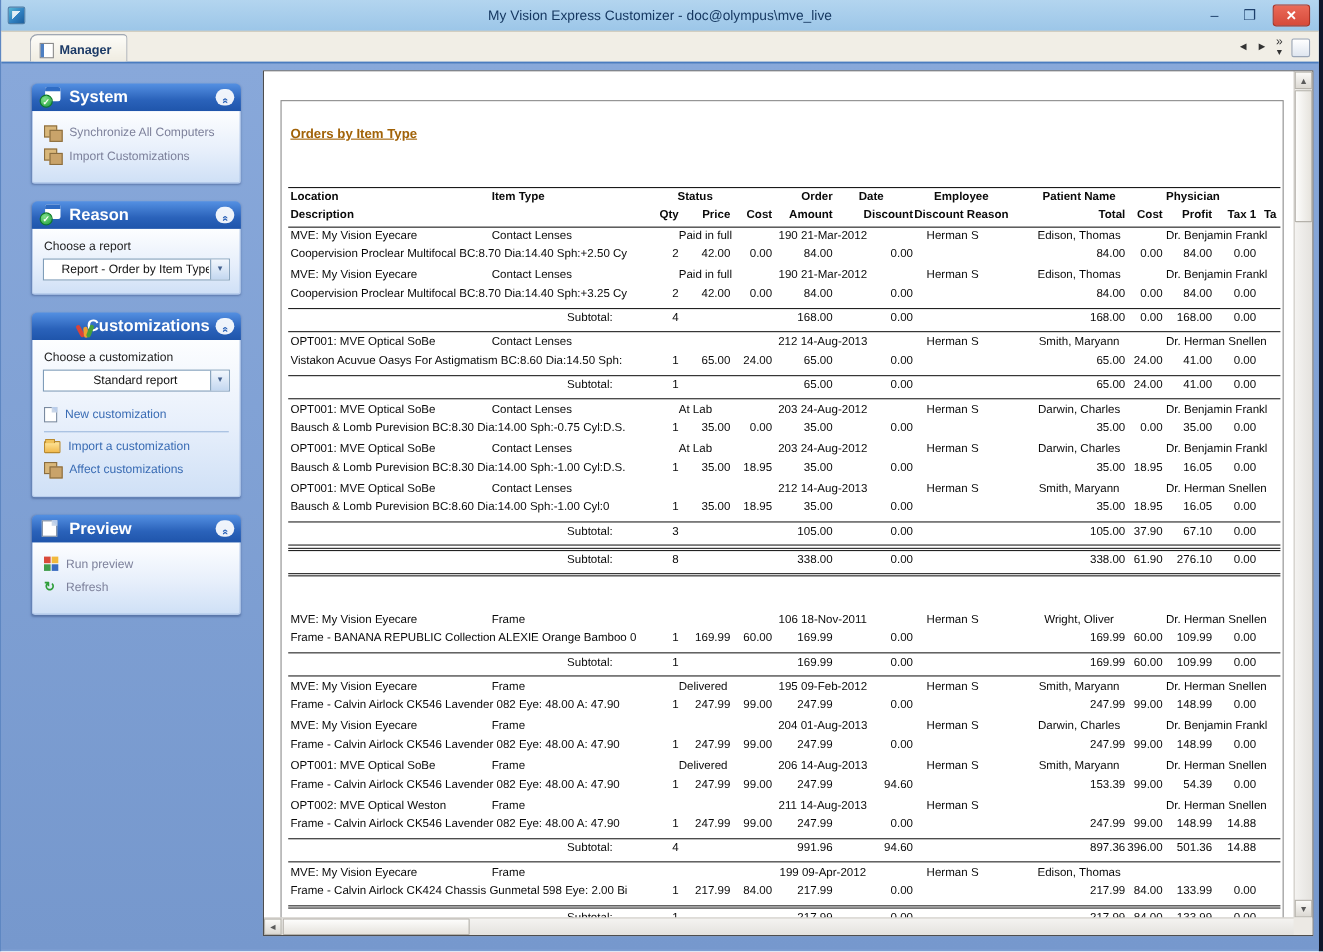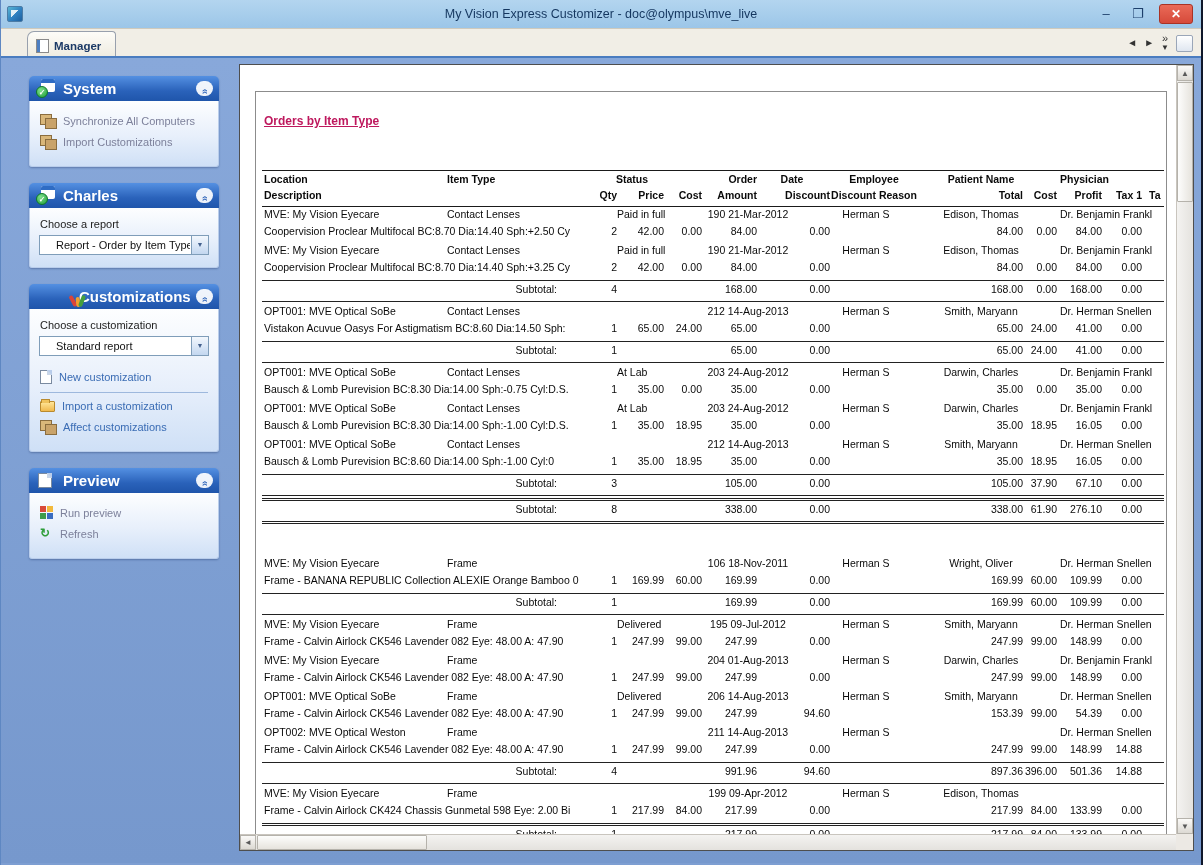--- a/index.html
+++ b/index.html
@@ -1,20 +1,20 @@
 <!DOCTYPE html>
 <html><head>
 <meta charset="utf-8">
 <style>
   * { box-sizing: border-box; margin: 0; padding: 0; }
   html,body { width:1203px; height:865px; overflow:hidden; }
   body { font-family:"Liberation Sans", sans-serif; }
 
   .window { position:relative; width:1203px; height:865px; background:#7d9ed2; overflow:hidden;
-            border-left:1px solid #5e87c2; border-right:2px solid #0f172a; }
+            border-left:1px solid #5e87c2; border-right:4px solid #0f172a; }
 
   
   .titlebar { position:relative; height:28px; background:linear-gradient(180deg,#b3d5ef,#9cc6e8);
               display:flex; align-items:center; }
   .app-icon { position:absolute; left:6px; top:6px; width:16px; height:16px; border-radius:2px;
               background:linear-gradient(135deg,#59b7d4 0%,#2f7fc0 55%,#1d5f9e 100%); border:1px solid #4c7ca6; }
   .app-icon::after { content:""; position:absolute; left:3px; top:3px; width:8px; height:8px;
               background:linear-gradient(135deg,#ffffff 45%,transparent 46%); opacity:.85; }
   .title-text { flex:1; text-align:center; font-size:12.5px; color:#14365f; font-weight:500; }
   .win-btns { position:absolute; right:8px; top:4px; display:flex; align-items:center; gap:10px; }
@@ -58,21 +58,21 @@
           border-radius:8px; text-align:center; }
   .chev span { display:inline-block; transform:rotate(-90deg); color:#2b62b8; font-size:10px; font-weight:bold; line-height:15px; }
   .panel-body { background:linear-gradient(180deg,#fdfeff 0%,#e7effb 55%,#cfe0f6 100%);
                 border:1px solid #b9cdeb; border-top:none; border-radius:0 0 3px 3px; padding:9px 8px 10px 8px; }
   .side-item { display:flex; align-items:center; gap:7px; margin:4px 0 8px 2px; cursor:pointer; }
   .side-item-label { font-size:11px; color:#7d819b; }
   .side-link-label { font-size:11px; color:#3a6cb4; }
   .field-label { font-size:11px; color:#222; margin:1px 0 5px 2px; }
   .combo { position:relative; height:20px; background:#fff; border:1px solid #7f9db9; margin:0 1px 2px 1px; }
   .combo-value { font-size:11px; line-height:18px; padding-left:16px; color:#111;
-                 white-space:nowrap; overflow:hidden; width:calc(100% - 18px); }
+                 white-space:nowrap; overflow:hidden; width:calc(100% - 18px);text-align:center; }
   .combo-btn { position:absolute; right:0; top:0; bottom:0; width:17px;
                background:linear-gradient(180deg,#f2f7fd,#c3d7f0); border-left:1px solid #7f9db9;
                color:#44618e; font-size:7px; text-align:center; line-height:18px; }
   .separator { height:1px; background:#9db8dd; margin:6px 2px; }
 
   
   .pc-icon { position:relative; width:16px; height:13px; flex:0 0 16px; }
   .pc-icon::before { content:""; position:absolute; left:0; top:0; width:10px; height:9px;
                      background:#d9b77a; border:1px solid #8a6d3f; }
   .pc-icon::after { content:""; position:absolute; left:5px; top:4px; width:10px; height:9px;
@@ -94,21 +94,21 @@
   .vmark-icon i:nth-child(1){ left:1px; background:#d9443a; transform:rotate(-28deg); }
   .vmark-icon i:nth-child(2){ left:6px; background:#f0a030; transform:rotate(-6deg); height:10px;}
   .vmark-icon i:nth-child(3){ left:10px; background:#45a03c; transform:rotate(22deg); }
 
   
   .viewer { position:absolute; left:238px; top:6px; width:955px; height:787px;
             background:#fff; border:1px solid #4e4e4e; }
   .page-area { position:absolute; left:0; top:0; right:17px; bottom:16px; overflow:hidden; background:#fff; }
   .paper { position:absolute; left:15px; top:26px; width:912px; height:1400px;
            border:1px solid #8c8c8c; background:#fff; padding:6px; }
-  .report-title { margin:16px 0 0 2px; font-size:12px; font-weight:bold; text-decoration:underline; color:#be185d; }
+  .report-title { margin:16px 0 0 2px; font-size:12px; font-weight:bold; text-decoration:underline; color:#a16207; }
 
   .rtable { position:relative; margin-top:42px; width:902px; font-size:10.5px; color:#0a0a0a; }
   .rhead { position:relative; height:37px; border-top:1px solid #1a1a1a; border-bottom:1px solid #1a1a1a; font-weight:bold; }
   .hl1 { position:absolute; top:2px; left:0; right:0; height:17px; }
   .hl2 { position:absolute; top:18px; left:0; right:0; height:17px; }
   .c { position:absolute; top:0; white-space:nowrap; }
 
   .col-loc{left:2px;} .col-itp{left:185px;} .col-sts{left:355px;}
   .col-odt{left:425px; width:122px; text-align:center;}
   .col-emp{left:565px; width:78px; text-align:center;}
@@ -207,21 +207,21 @@
           </div>
         </div>
       </div>
 
       <div class="panel">
         <div class="panel-header">
           <span class="panel-hicon">
               <span class="hicon-win"></span>
               <span class="hicon-orb">✓</span>
             </span>
-          <span class="panel-title">Charles</span>
+          <span class="panel-title">Reason</span>
           <span class="chev"><span>»</span></span>
         </div>
         <div class="panel-body">
           <div class="field-label">Choose a report</div>
           <div class="combo">
             <div class="combo-value">Report - Order by Item Type</div>
             <div class="combo-btn">▼</div>
           </div>
         </div>
       </div>
@@ -538,21 +538,21 @@
       <span class="c col-cs2">60.00</span>
       <span class="c col-prf">109.99</span>
       <span class="c col-tx1">0.00</span>
     </div>
                 </div>
                 <div class="irow">
                   <div class="l1">
       <span class="c col-loc">MVE: My Vision Eyecare</span>
       <span class="c col-itp">Frame</span>
       <span class="c col-sts">Delivered</span>
-      <span class="c col-odt">195 09-Jul-2012</span>
+      <span class="c col-odt">195 09-Feb-2012</span>
       <span class="c col-emp">Herman S</span>
       <span class="c col-pat">Smith, Maryann</span>
       <span class="c col-phy">Dr. Herman Snellen</span>
     </div>
                   <div class="l2">
       <span class="c col-dsc">Frame - Calvin Airlock CK546 Lavender 082 Eye: 48.00 A: 47.90</span>
       <span class="c col-qty">1</span>
       <span class="c col-pri">247.99</span>
       <span class="c col-cst">99.00</span>
       <span class="c col-amt">247.99</span>

